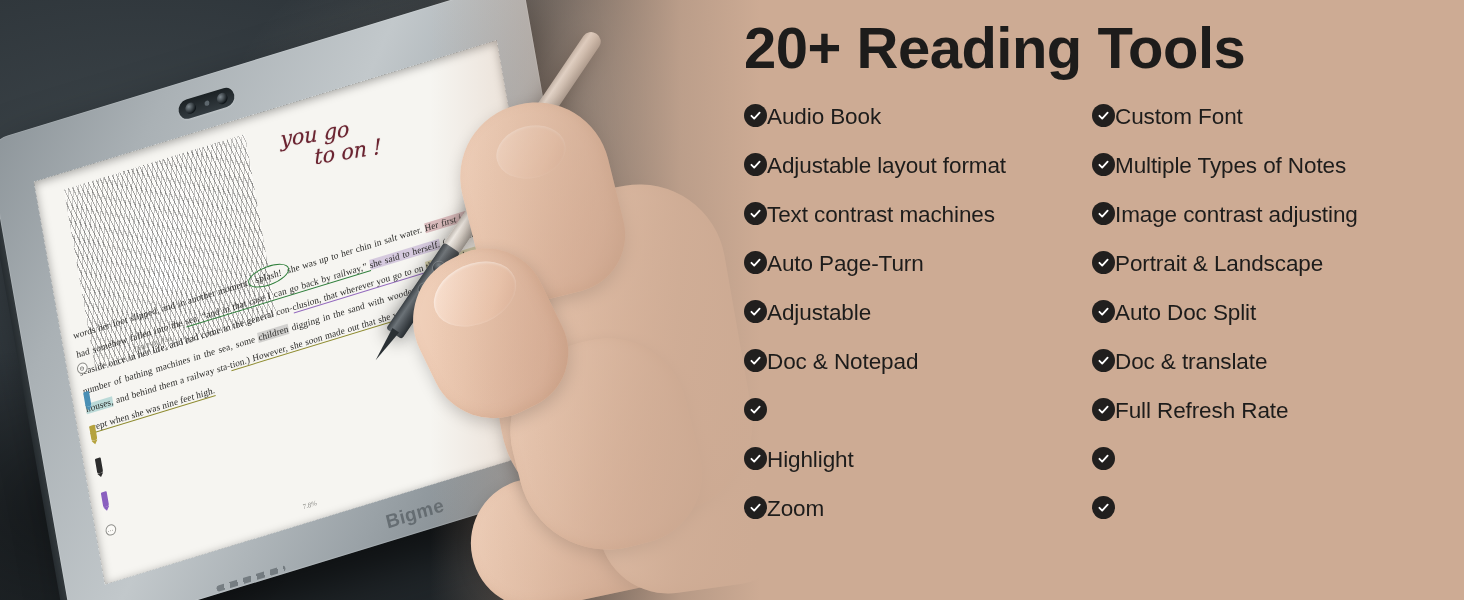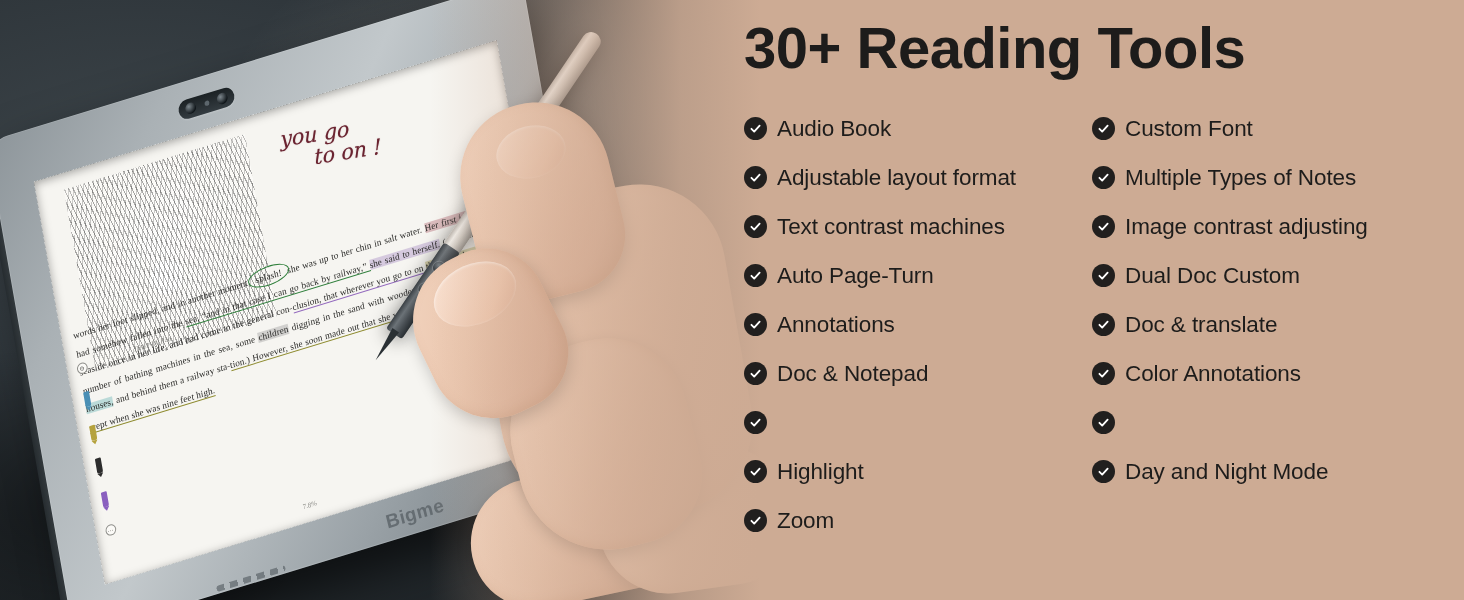--- a/index.html
+++ b/index.html
@@ -288,23 +288,22 @@
     position: absolute;
     top: 104px;
     display: flex;
     flex-direction: column;
   }
   #col-left  { left: 44px;  width: 380px; }
   #col-right { left: 392px; width: 348px; }
 
   .feature {
     display: flex;
-    align-items: center;
+    align-items: flex-start;
     height: 49px;
-    gap: 10px;
   }
   .check-icon {
     flex: 0 0 auto;
     width: 23px; height: 23px;
     border-radius: 50%;
     background: #211f1e;
     display: flex; align-items: center; justify-content: center;
     position: relative;
   }
   .check-icon svg { display:block; }
@@ -389,21 +388,21 @@
       <div class="finger" id="f-mid"></div>
       <div class="finger" id="f-thumb"></div>
       <div class="nail" id="n-thumb"></div>
     </div>
 
     <div id="photo-fade"></div>
   </div>
 
   <div id="content">
 
-    <h1 id="title">30+ Reading Tools</h1>
+    <h1 id="title">20+ Reading Tools</h1>
 
     <div class="col" id="col-left">
         <div class="feature">
           <span class="check-icon">
             <svg width="13" height="13" viewBox="0 0 24 24" aria-hidden="true">
               <path d="M4.5 12.6 L9.6 17.6 L19.6 6.8" fill="none" stroke="#ffffff" stroke-width="3.4" stroke-linecap="round" stroke-linejoin="round"></path>
             </svg>
           </span>
           <span class="feature-label">Audio Book</span>
         </div>
@@ -430,21 +429,21 @@
             </svg>
           </span>
           <span class="feature-label">Auto Page-Turn</span>
         </div>
         <div class="feature">
           <span class="check-icon">
             <svg width="13" height="13" viewBox="0 0 24 24" aria-hidden="true">
               <path d="M4.5 12.6 L9.6 17.6 L19.6 6.8" fill="none" stroke="#ffffff" stroke-width="3.4" stroke-linecap="round" stroke-linejoin="round"></path>
             </svg>
           </span>
-          <span class="feature-label">Annotations</span>
+          <span class="feature-label">Adjustable</span>
         </div>
         <div class="feature">
           <span class="check-icon">
             <svg width="13" height="13" viewBox="0 0 24 24" aria-hidden="true">
               <path d="M4.5 12.6 L9.6 17.6 L19.6 6.8" fill="none" stroke="#ffffff" stroke-width="3.4" stroke-linecap="round" stroke-linejoin="round"></path>
             </svg>
           </span>
           <span class="feature-label">Doc &amp; Notepad</span>
         </div>
         <div class="feature">
@@ -495,49 +494,56 @@
             </svg>
           </span>
           <span class="feature-label">Image contrast adjusting</span>
         </div>
         <div class="feature">
           <span class="check-icon">
             <svg width="13" height="13" viewBox="0 0 24 24" aria-hidden="true">
               <path d="M4.5 12.6 L9.6 17.6 L19.6 6.8" fill="none" stroke="#ffffff" stroke-width="3.4" stroke-linecap="round" stroke-linejoin="round"></path>
             </svg>
           </span>
-          <span class="feature-label">Dual Doc Custom</span>
+          <span class="feature-label">Portrait &amp; Landscape</span>
+        </div>
+        <div class="feature">
+          <span class="check-icon">
+            <svg width="13" height="13" viewBox="0 0 24 24" aria-hidden="true">
+              <path d="M4.5 12.6 L9.6 17.6 L19.6 6.8" fill="none" stroke="#ffffff" stroke-width="3.4" stroke-linecap="round" stroke-linejoin="round"></path>
+            </svg>
+          </span>
+          <span class="feature-label">Auto Doc Split</span>
         </div>
         <div class="feature">
           <span class="check-icon">
             <svg width="13" height="13" viewBox="0 0 24 24" aria-hidden="true">
               <path d="M4.5 12.6 L9.6 17.6 L19.6 6.8" fill="none" stroke="#ffffff" stroke-width="3.4" stroke-linecap="round" stroke-linejoin="round"></path>
             </svg>
           </span>
           <span class="feature-label">Doc &amp; translate</span>
         </div>
         <div class="feature">
           <span class="check-icon">
             <svg width="13" height="13" viewBox="0 0 24 24" aria-hidden="true">
               <path d="M4.5 12.6 L9.6 17.6 L19.6 6.8" fill="none" stroke="#ffffff" stroke-width="3.4" stroke-linecap="round" stroke-linejoin="round"></path>
             </svg>
           </span>
-          <span class="feature-label">Color Annotations</span>
-        </div>
-        <div class="feature">
-          <span class="check-icon">
-            <svg width="13" height="13" viewBox="0 0 24 24" aria-hidden="true">
-              <path d="M4.5 12.6 L9.6 17.6 L19.6 6.8" fill="none" stroke="#ffffff" stroke-width="3.4" stroke-linecap="round" stroke-linejoin="round"></path>
-            </svg>
-          </span>
-        </div>
-        <div class="feature">
-          <span class="check-icon">
-            <svg width="13" height="13" viewBox="0 0 24 24" aria-hidden="true">
-              <path d="M4.5 12.6 L9.6 17.6 L19.6 6.8" fill="none" stroke="#ffffff" stroke-width="3.4" stroke-linecap="round" stroke-linejoin="round"></path>
-            </svg>
-          </span>
-          <span class="feature-label">Day and Night Mode</span>
+          <span class="feature-label">Full Refresh Rate</span>
+        </div>
+        <div class="feature">
+          <span class="check-icon">
+            <svg width="13" height="13" viewBox="0 0 24 24" aria-hidden="true">
+              <path d="M4.5 12.6 L9.6 17.6 L19.6 6.8" fill="none" stroke="#ffffff" stroke-width="3.4" stroke-linecap="round" stroke-linejoin="round"></path>
+            </svg>
+          </span>
+        </div>
+        <div class="feature">
+          <span class="check-icon">
+            <svg width="13" height="13" viewBox="0 0 24 24" aria-hidden="true">
+              <path d="M4.5 12.6 L9.6 17.6 L19.6 6.8" fill="none" stroke="#ffffff" stroke-width="3.4" stroke-linecap="round" stroke-linejoin="round"></path>
+            </svg>
+          </span>
         </div>
       </div>
 
   </div>
 </div>
 
 </body></html>

